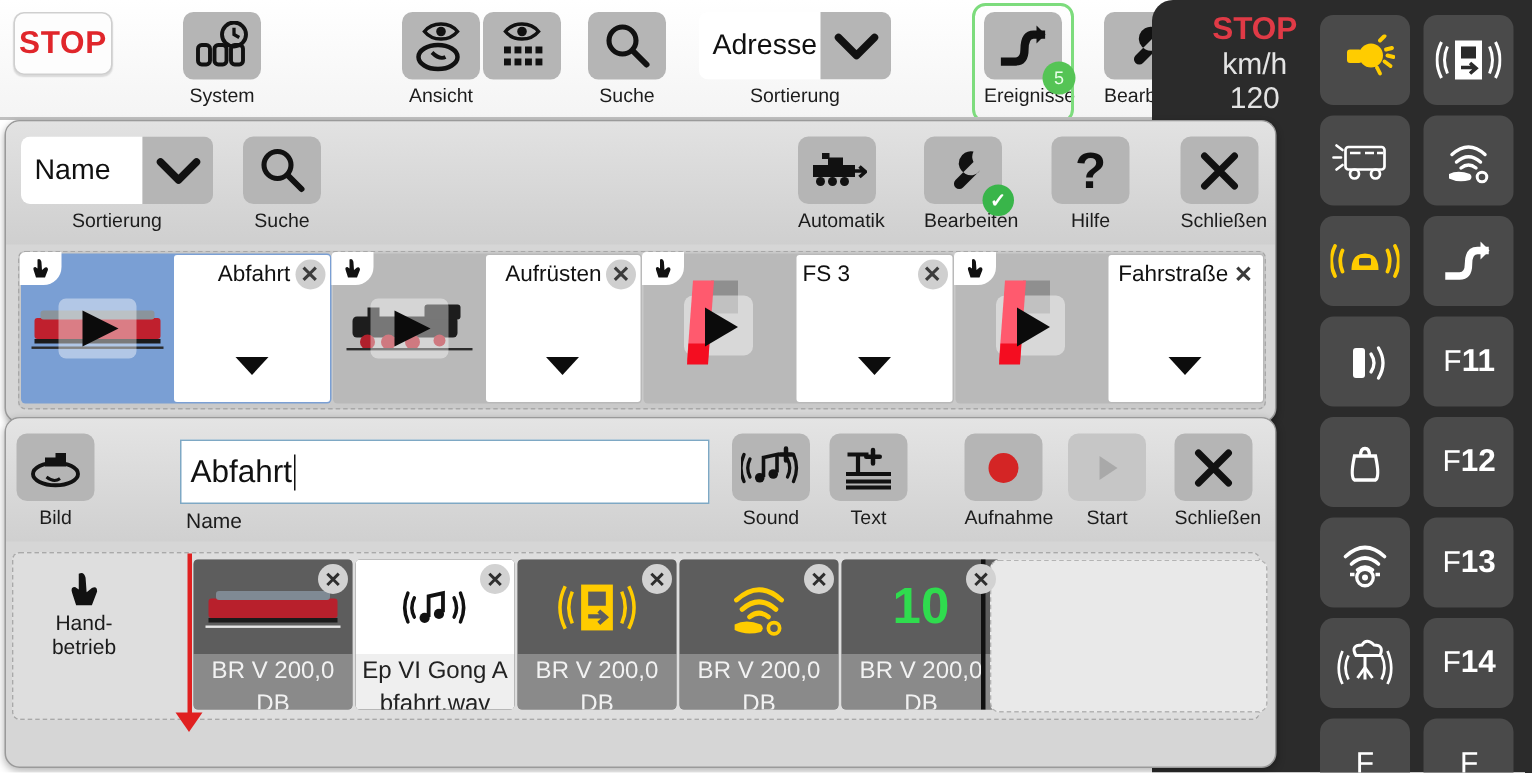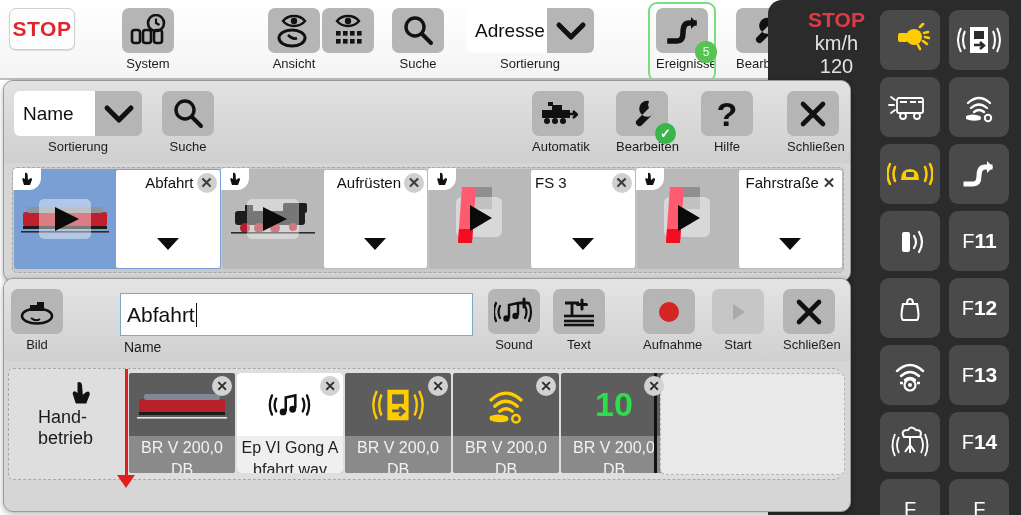--- a/index.html
+++ b/index.html
@@ -122,22 +122,22 @@
   .nameinput{position:absolute;left:120px;top:293px;width:353px;height:43px;
     background:#fff;border:1px solid #7ea8c4;font-size:21px;color:#111;
     display:flex;align-items:center;padding-left:6px;box-sizing:border-box;}
   .caretbar{display:inline-block;width:1px;height:24px;background:#111;
     margin-left:1px;}
   .namelbl{position:absolute;left:124px;top:339px;font-size:14px;color:#1c1c1c;}
 
   
   .timeline{position:absolute;left:8px;top:368px;width:830px;height:110px;
     background:#dedede;border:1px dashed #a9a9a9;border-radius:5px;}
-  .handmode{position:absolute;left:29px;top:8px;width:86px;text-align:left;
-    font-size:18px;color:#1b1b1b;line-height:1.15;}
+  .handmode{position:absolute;left:4px;top:8px;width:86px;text-align:center;
+    font-size:14px;color:#1b1b1b;line-height:1.15;}
   .redline{position:absolute;left:116px;top:0px;width:3px;height:110px;
     background:#e02020;}
   .redtri{position:absolute;left:108px;top:106px;width:0;height:0;
     border-left:9px solid transparent;border-right:9px solid transparent;
     border-top:13px solid #e02020;}
 
   .tl-tiles{position:absolute;left:120px;top:4px;height:102px;display:flex;}
   .ttile{width:106px;height:100px;background:#6d6d6d;border-radius:3px;
     margin-right:2px;position:relative;overflow:hidden;}
   .ttile .top{height:63px;display:flex;align-items:center;justify-content:center;

